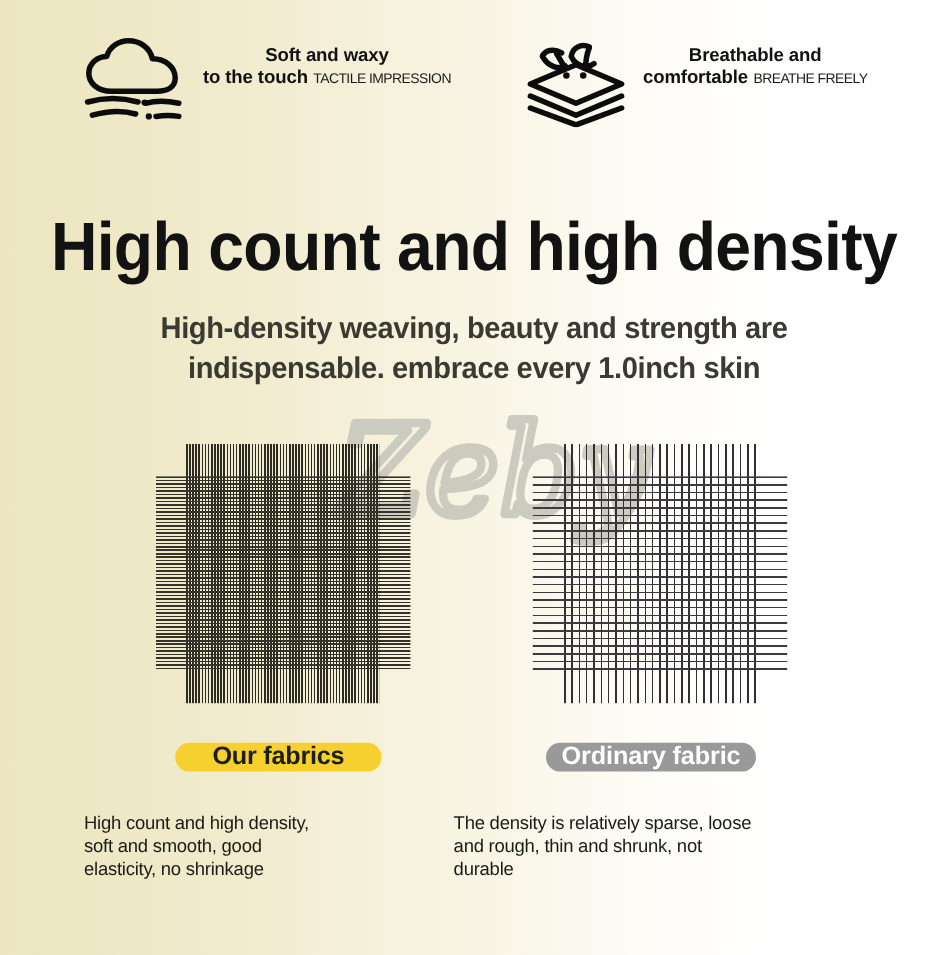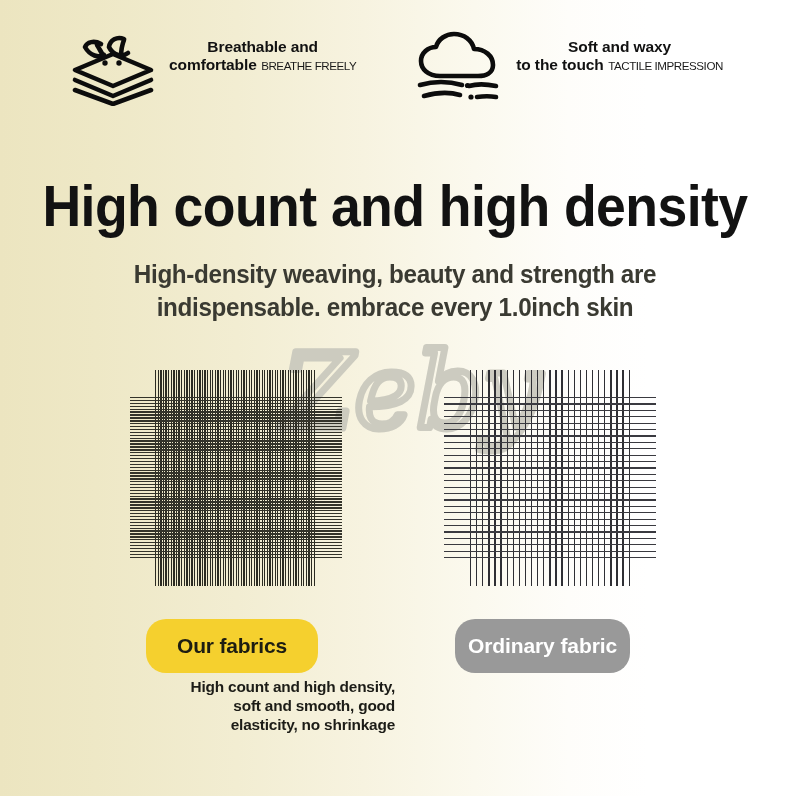--- a/index.html
+++ b/index.html
@@ -153,21 +153,21 @@
     left:444px; top:397px;
     width:212px; height:162px;
     background:repeating-linear-gradient(to bottom,
         #3a3a40 0px, #3a3a40 1.25px,
         rgba(0,0,0,0) 1.25px, rgba(0,0,0,0) 6.4px);
   }
 
   
   .pill {
     position:absolute;
-    height:54px;
+    height:24px;
     border-radius:20px;
     display:flex;
     align-items:center;
     justify-content:center;
     font-weight:bold;
     z-index:3;
     user-select:none;
   }
   #pill-ours {
     left:146px; top:619px;
@@ -182,22 +182,22 @@
     width:175px;
     background:#999999;
     color:#ffffff;
     font-size:21px;
     letter-spacing:-0.1px;
   }
 
   
   .caption {
     position:absolute;
-    text-align:right;
-    font-weight:bold;
+    text-align:left;
+    font-weight:normal;
     color:#1c1c17;
     line-height:1.23;
     white-space:pre-line;
     z-index:3;
   }
   #caption-ours {
     left:70px; top:678px;
     width:325px;
     font-size:15.4px;
     letter-spacing:-0.2px;
@@ -208,20 +208,40 @@
     font-size:15.4px;
     letter-spacing:-0.2px;
   }
 </style>
 </head>
 <body>
 
 <div id="page">
 
   <div id="features">
+
+    <div class="feature">
+      <span class="feature-icon">
+        <svg viewBox="0 0 92 76" fill="none" stroke="#0c0c0c" stroke-width="4.6" stroke-linecap="round" stroke-linejoin="round">
+          <path d="M26 46 C14 46 7 39 7 31 C7 23 14 17 22 17 C24 9 32 4 40 4
+                   C50 4 58 10 60 19 C71 19 79 26 79 35 C79 43 72 46 64 46 Z"></path>
+          <path d="M6 55 C20 51 34 51 48 55"></path>
+          <path d="M55 56 C62 54 72 54 82 56"></path>
+          <path d="M53.5 55.5 l0 0" stroke-width="5.2"></path>
+          <path d="M10 66 C24 62 36 62 46 65"></path>
+          <path d="M57 67 l0 0" stroke-width="5.2"></path>
+          <path d="M63 67 C70 66 76 66 82 67"></path>
+        </svg>
+      </span>
+      <span class="feature-text">
+        <span class="feature-title">Soft and waxy
+to the touch</span>
+        <span class="feature-sub">TACTILE IMPRESSION</span>
+      </span>
+    </div>
 
     <div class="feature">
       <span class="feature-icon">
         <svg viewBox="0 0 92 76" fill="none" stroke="#0c0c0c" stroke-width="4.6" stroke-linecap="round" stroke-linejoin="round">
           <path d="M46 24 L84 40 L46 56 L8 40 Z"></path>
           <path d="M8 50 L46 66 L84 50"></path>
           <path d="M8 60 L46 74 L84 60"></path>
           <path d="M34 14 C27 10 20 12 18 17 C23 26 32 28 37 25"></path>
           <path d="M37 27 C34 22 32 18 30 15"></path>
           <path d="M57 9 C50 6 43 10 42 17 C46 26 56 27 61 23"></path>
@@ -230,40 +250,20 @@
           <path d="M52 33 l0 0" stroke-width="5.4"></path>
         </svg>
       </span>
       <span class="feature-text">
         <span class="feature-title">Breathable and
 comfortable</span>
         <span class="feature-sub">BREATHE FREELY</span>
       </span>
     </div>
 
-    <div class="feature">
-      <span class="feature-icon">
-        <svg viewBox="0 0 92 76" fill="none" stroke="#0c0c0c" stroke-width="4.6" stroke-linecap="round" stroke-linejoin="round">
-          <path d="M26 46 C14 46 7 39 7 31 C7 23 14 17 22 17 C24 9 32 4 40 4
-                   C50 4 58 10 60 19 C71 19 79 26 79 35 C79 43 72 46 64 46 Z"></path>
-          <path d="M6 55 C20 51 34 51 48 55"></path>
-          <path d="M55 56 C62 54 72 54 82 56"></path>
-          <path d="M53.5 55.5 l0 0" stroke-width="5.2"></path>
-          <path d="M10 66 C24 62 36 62 46 65"></path>
-          <path d="M57 67 l0 0" stroke-width="5.2"></path>
-          <path d="M63 67 C70 66 76 66 82 67"></path>
-        </svg>
-      </span>
-      <span class="feature-text">
-        <span class="feature-title">Soft and waxy
-to the touch</span>
-        <span class="feature-sub">TACTILE IMPRESSION</span>
-      </span>
-    </div>
-
   </div>
 
   <h1 id="headline">High count and high density</h1>
   <p id="subhead">High-density weaving, beauty and strength are
 indispensable. embrace every 1.0inch skin</p>
 
   <div id="watermark">
     <svg viewBox="0 0 270 120" preserveAspectRatio="xMidYMid meet">
       <text x="4" y="92">Zeby</text>
     </svg>
@@ -278,14 +278,17 @@
     <div class="layer" id="ordinary-vert"></div>
     <div class="layer" id="ordinary-horz"></div>
   </div>
 
   <div class="pill" id="pill-ours">Our fabrics</div>
   <div class="pill" id="pill-ordinary">Ordinary fabric</div>
 
   <div class="caption" id="caption-ours">High count and high density,
 soft and smooth, good
 elasticity, no shrinkage</div>
+  <div class="caption" id="caption-ordinary">The density is relatively sparse, loose
+and rough, thin and shrunk, not
+durable</div>
 
 </div>
 
 </body></html>

